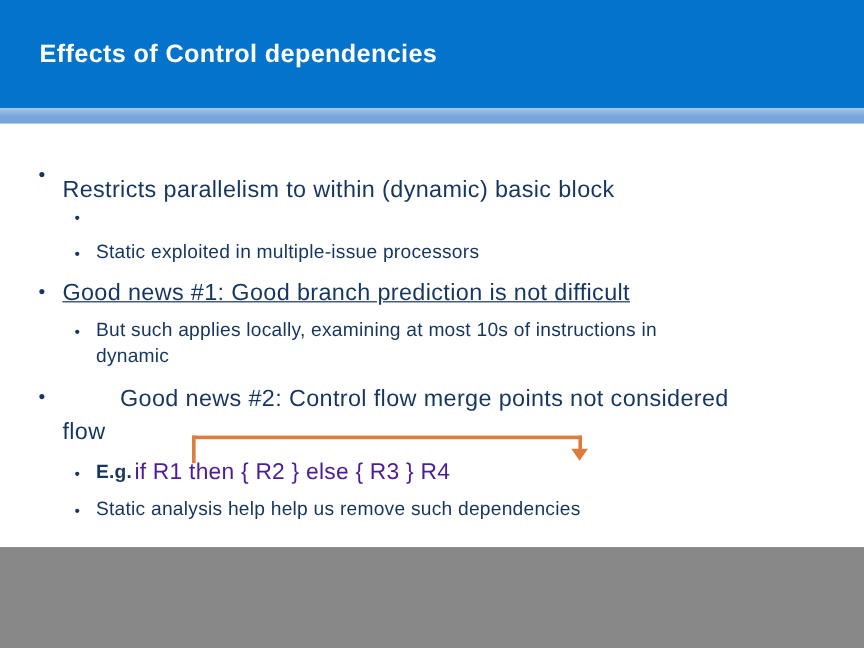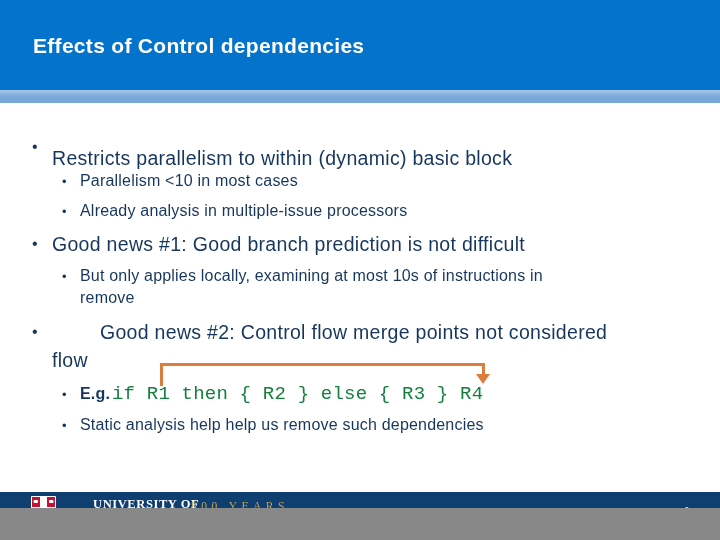--- a/index.html
+++ b/index.html
@@ -1,17 +1,17 @@
 <!DOCTYPE html>
 <html><head>
 <meta charset="utf-8">
 <style>
   html,body { margin:0; padding:0; background:#888; }
   .slide {
-    position:relative; width:720px; height:508px; margin:0 auto;
+    position:relative; width:720px; height:456px; margin:0 auto;
     background:#ffffff; overflow:hidden;
     font-family:"Liberation Sans", sans-serif;
   }
   
   .header-bar { position:absolute; left:0; top:0; width:720px; height:90px; background:#0473cb; }
   .slide-title {
     position:absolute; left:33px; top:34px;
     font-size:21px; font-weight:bold; color:#ffffff; letter-spacing:0.3px;
     white-space:nowrap;
   }
@@ -20,22 +20,22 @@
     background:linear-gradient(180deg,#aac8ea 0%,#8fb6e2 25%,#79a7db 55%,#76a5d9 100%);
   }
   
   .txt { position:absolute; color:#17365d; white-space:nowrap; }
   .l1 { font-size:19.5px; letter-spacing:0.3px; }
   .l2 { font-size:16px;  letter-spacing:0.2px; }
   .b1 { font-size:16px; }
   .b2 { font-size:13px; }
   .eg { font-weight:bold; }
   .code {
-    font-family:Liberation Mono, monospace;
-    font-size:19px; letter-spacing:0.2px; color:#15803d;
+    font-family:Liberation Sans, sans-serif;
+    font-size:19px; letter-spacing:0.2px; color:#4c1d95;
   }
   
   .arrow-path {
     position:absolute; left:160px; top:363px; width:322px; height:20px;
     border-top:3px solid #de7c3d; border-left:3px solid #de7c3d;
   }
   .arrow-right-v { position:absolute; left:482px; top:363px; width:3px; height:12px; background:#de7c3d; }
   .arrow-head {
     position:absolute; left:476px; top:374px; width:0; height:0;
     border-left:7px solid transparent; border-right:7px solid transparent;
@@ -65,31 +65,30 @@
 
   <div class="header-bar">
     <div class="slide-title">Effects of Control dependencies</div>
   </div>
   <div class="accent-band"></div>
 
   <span class="txt b1" style="left:32px; top:138px;">•</span>
   <span class="txt l1" style="left:52px; top:147px;">Restricts parallelism to within (dynamic) basic block</span>
 
   <span class="txt b2" style="left:62px; top:174px;">•</span>
-  <span class="txt l2" style="left:80px; top:172px;">Parallelism &lt;10 in most cases</span>
 
   <span class="txt b2" style="left:62px; top:204px;">•</span>
-  <span class="txt l2" style="left:80px; top:202px;">Already analysis in multiple-issue processors</span>
+  <span class="txt l2" style="left:80px; top:202px;">Static exploited in multiple-issue processors</span>
 
   <span class="txt b1" style="left:32px; top:235px;">•</span>
-  <span class="txt l1" style="left:52px; top:233px;">Good news #1: Good branch prediction is not difficult</span>
+  <span class="txt l1" style="left:52px; top:233px;text-decoration:underline;">Good news #1: Good branch prediction is not difficult</span>
 
   <span class="txt b2" style="left:62px; top:269px;">•</span>
-  <span class="txt l2" style="left:80px; top:267px;">But only applies locally, examining at most 10s of instructions in</span>
-  <span class="txt l2" style="left:80px; top:289px;">remove</span>
+  <span class="txt l2" style="left:80px; top:267px;">But such applies locally, examining at most 10s of instructions in</span>
+  <span class="txt l2" style="left:80px; top:289px;">dynamic</span>
 
   <span class="txt b1" style="left:32px; top:323px;">•</span>
   <span class="txt l1" style="left:52px; top:321px;margin-left:48px;">Good news #2: Control flow merge points not considered</span>
   <span class="txt l1" style="left:52px; top:349px;">flow</span>
 
   <div class="arrow-path"></div>
   <div class="arrow-right-v"></div>
   <div class="arrow-head"></div>
 
   <span class="txt b2" style="left:62px; top:387px;">•</span>

